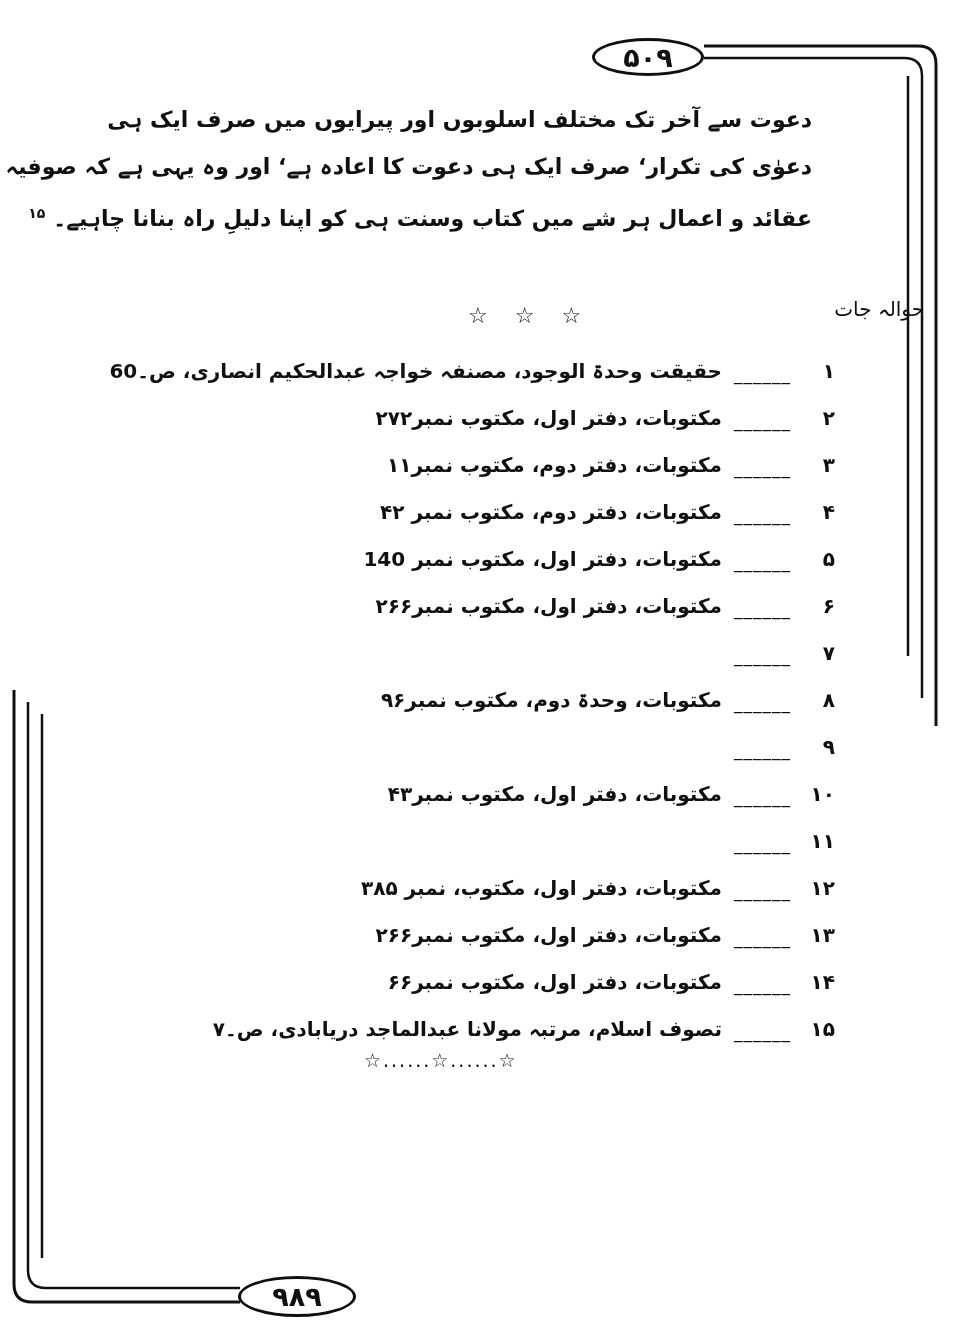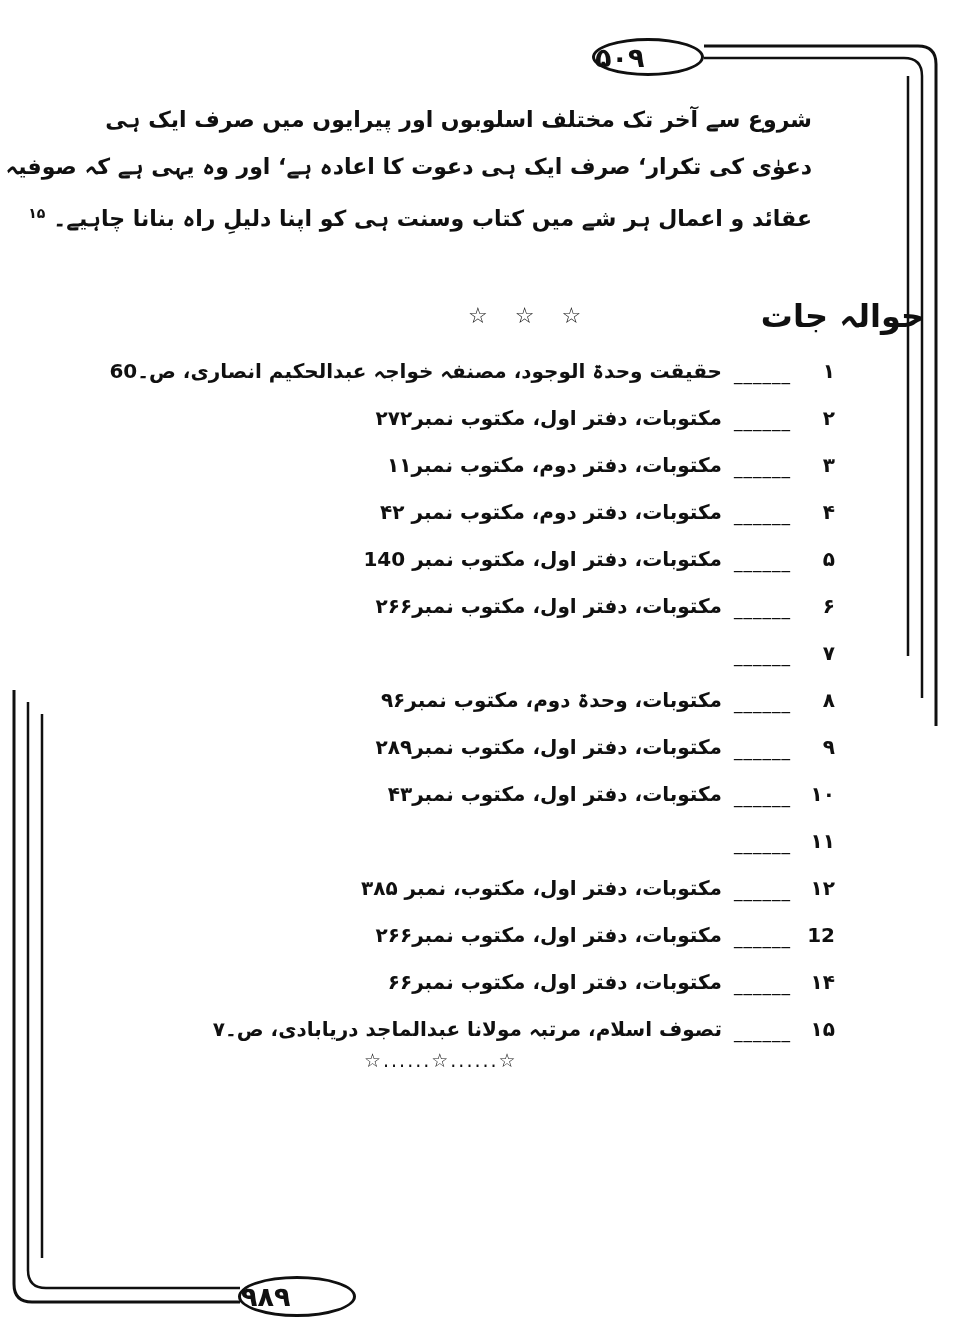--- a/index.html
+++ b/index.html
@@ -13,21 +13,21 @@
   }
   .decor-svg {
     position:absolute; left:0; top:0; width:960px; height:1334px;
     pointer-events:none;
   }
   .page-oval {
     position:absolute;
     border:3px solid #101010;
     border-radius:50%;
     background:#ffffff;
-    display:flex; align-items:center; 
+    display:flex; align-items:center; justify-content:center;
     font-weight:bold;
     z-index:2;
   }
   #oval-top { left:592px; top:38px; width:112px; height:38px; font-size:27px; }
   #oval-bottom { left:238px; top:1276px; width:118px; height:41px; font-size:27px; }
 
   .paragraph {
     position:absolute;
     left:168px; top:96px; width:644px;
     direction:rtl;
@@ -42,22 +42,22 @@
     font-size:14px;
     vertical-align:super;
     margin-right:8px;
     font-weight:bold;
   }
 
   .refs-heading {
     position:absolute;
     right:36px; top:297px;
     direction:rtl;
-    font-size:32px;
-    font-weight:bold;
+    font-size:20px;
+    font-weight:normal;
   }
   .refs-stars {
     position:absolute;
     left:468px; top:303px;
     font-size:22px;
     letter-spacing:10px;
   }
 
   .ref-list {
     position:absolute;
@@ -114,21 +114,21 @@
 </svg>
 
 <div class="page-oval" id="oval-top">
   <span>۵۰۹</span>
 </div>
 <div class="page-oval" id="oval-bottom">
   <span>۹۸۹</span>
 </div>
 
 <div class="paragraph">
-  <div class="para-line">شروع سے آخر تک مختلف اسلوبوں اور پیرایوں میں صرف ایک ہی</div>
+  <div class="para-line">دعوت سے آخر تک مختلف اسلوبوں اور پیرایوں میں صرف ایک ہی</div>
   <div class="para-line">دعوٰی کی تکرار‘ صرف ایک ہی دعوت کا اعادہ ہے‘ اور وہ یہی ہے کہ صوفیہ کو</div>
   <div class="para-line"><span>عقائد و اعمال ہر شے میں کتاب وسنت ہی کو اپنا دلیلِ راہ بنانا چاہیے۔</span><sup class="footnote">۱۵</sup></div>
 </div>
 
 <div class="refs-heading">حوالہ جات</div>
 <div class="refs-stars">☆ ☆ ☆</div>
 
 <div class="ref-list">
   <div class="ref-row">
     <span class="ref-num">۱</span>
@@ -165,38 +165,37 @@
     <span class="ref-blank">______</span>
   </div>
   <div class="ref-row">
     <span class="ref-num">۸</span>
     <span class="ref-blank">______</span>
     <span class="ref-text">مکتوبات، وحدۃ دوم، مکتوب نمبر۹۶</span>
   </div>
   <div class="ref-row">
     <span class="ref-num">۹</span>
     <span class="ref-blank">______</span>
-    <span class="ref-text">مکتوبات، دفتر اول، مکتوب نمبر۲۸۹</span>
   </div>
   <div class="ref-row">
     <span class="ref-num">۱۰</span>
     <span class="ref-blank">______</span>
     <span class="ref-text">مکتوبات، دفتر اول، مکتوب نمبر۴۳</span>
   </div>
   <div class="ref-row">
     <span class="ref-num">۱۱</span>
     <span class="ref-blank">______</span>
   </div>
   <div class="ref-row">
     <span class="ref-num">۱۲</span>
     <span class="ref-blank">______</span>
     <span class="ref-text">مکتوبات، دفتر اول، مکتوب، نمبر ۳۸۵</span>
   </div>
   <div class="ref-row">
-    <span class="ref-num">12</span>
+    <span class="ref-num">۱۳</span>
     <span class="ref-blank">______</span>
     <span class="ref-text">مکتوبات، دفتر اول، مکتوب نمبر۲۶۶</span>
   </div>
   <div class="ref-row">
     <span class="ref-num">۱۴</span>
     <span class="ref-blank">______</span>
     <span class="ref-text">مکتوبات، دفتر اول، مکتوب نمبر۶۶</span>
   </div>
   <div class="ref-row">
     <span class="ref-num">۱۵</span>

